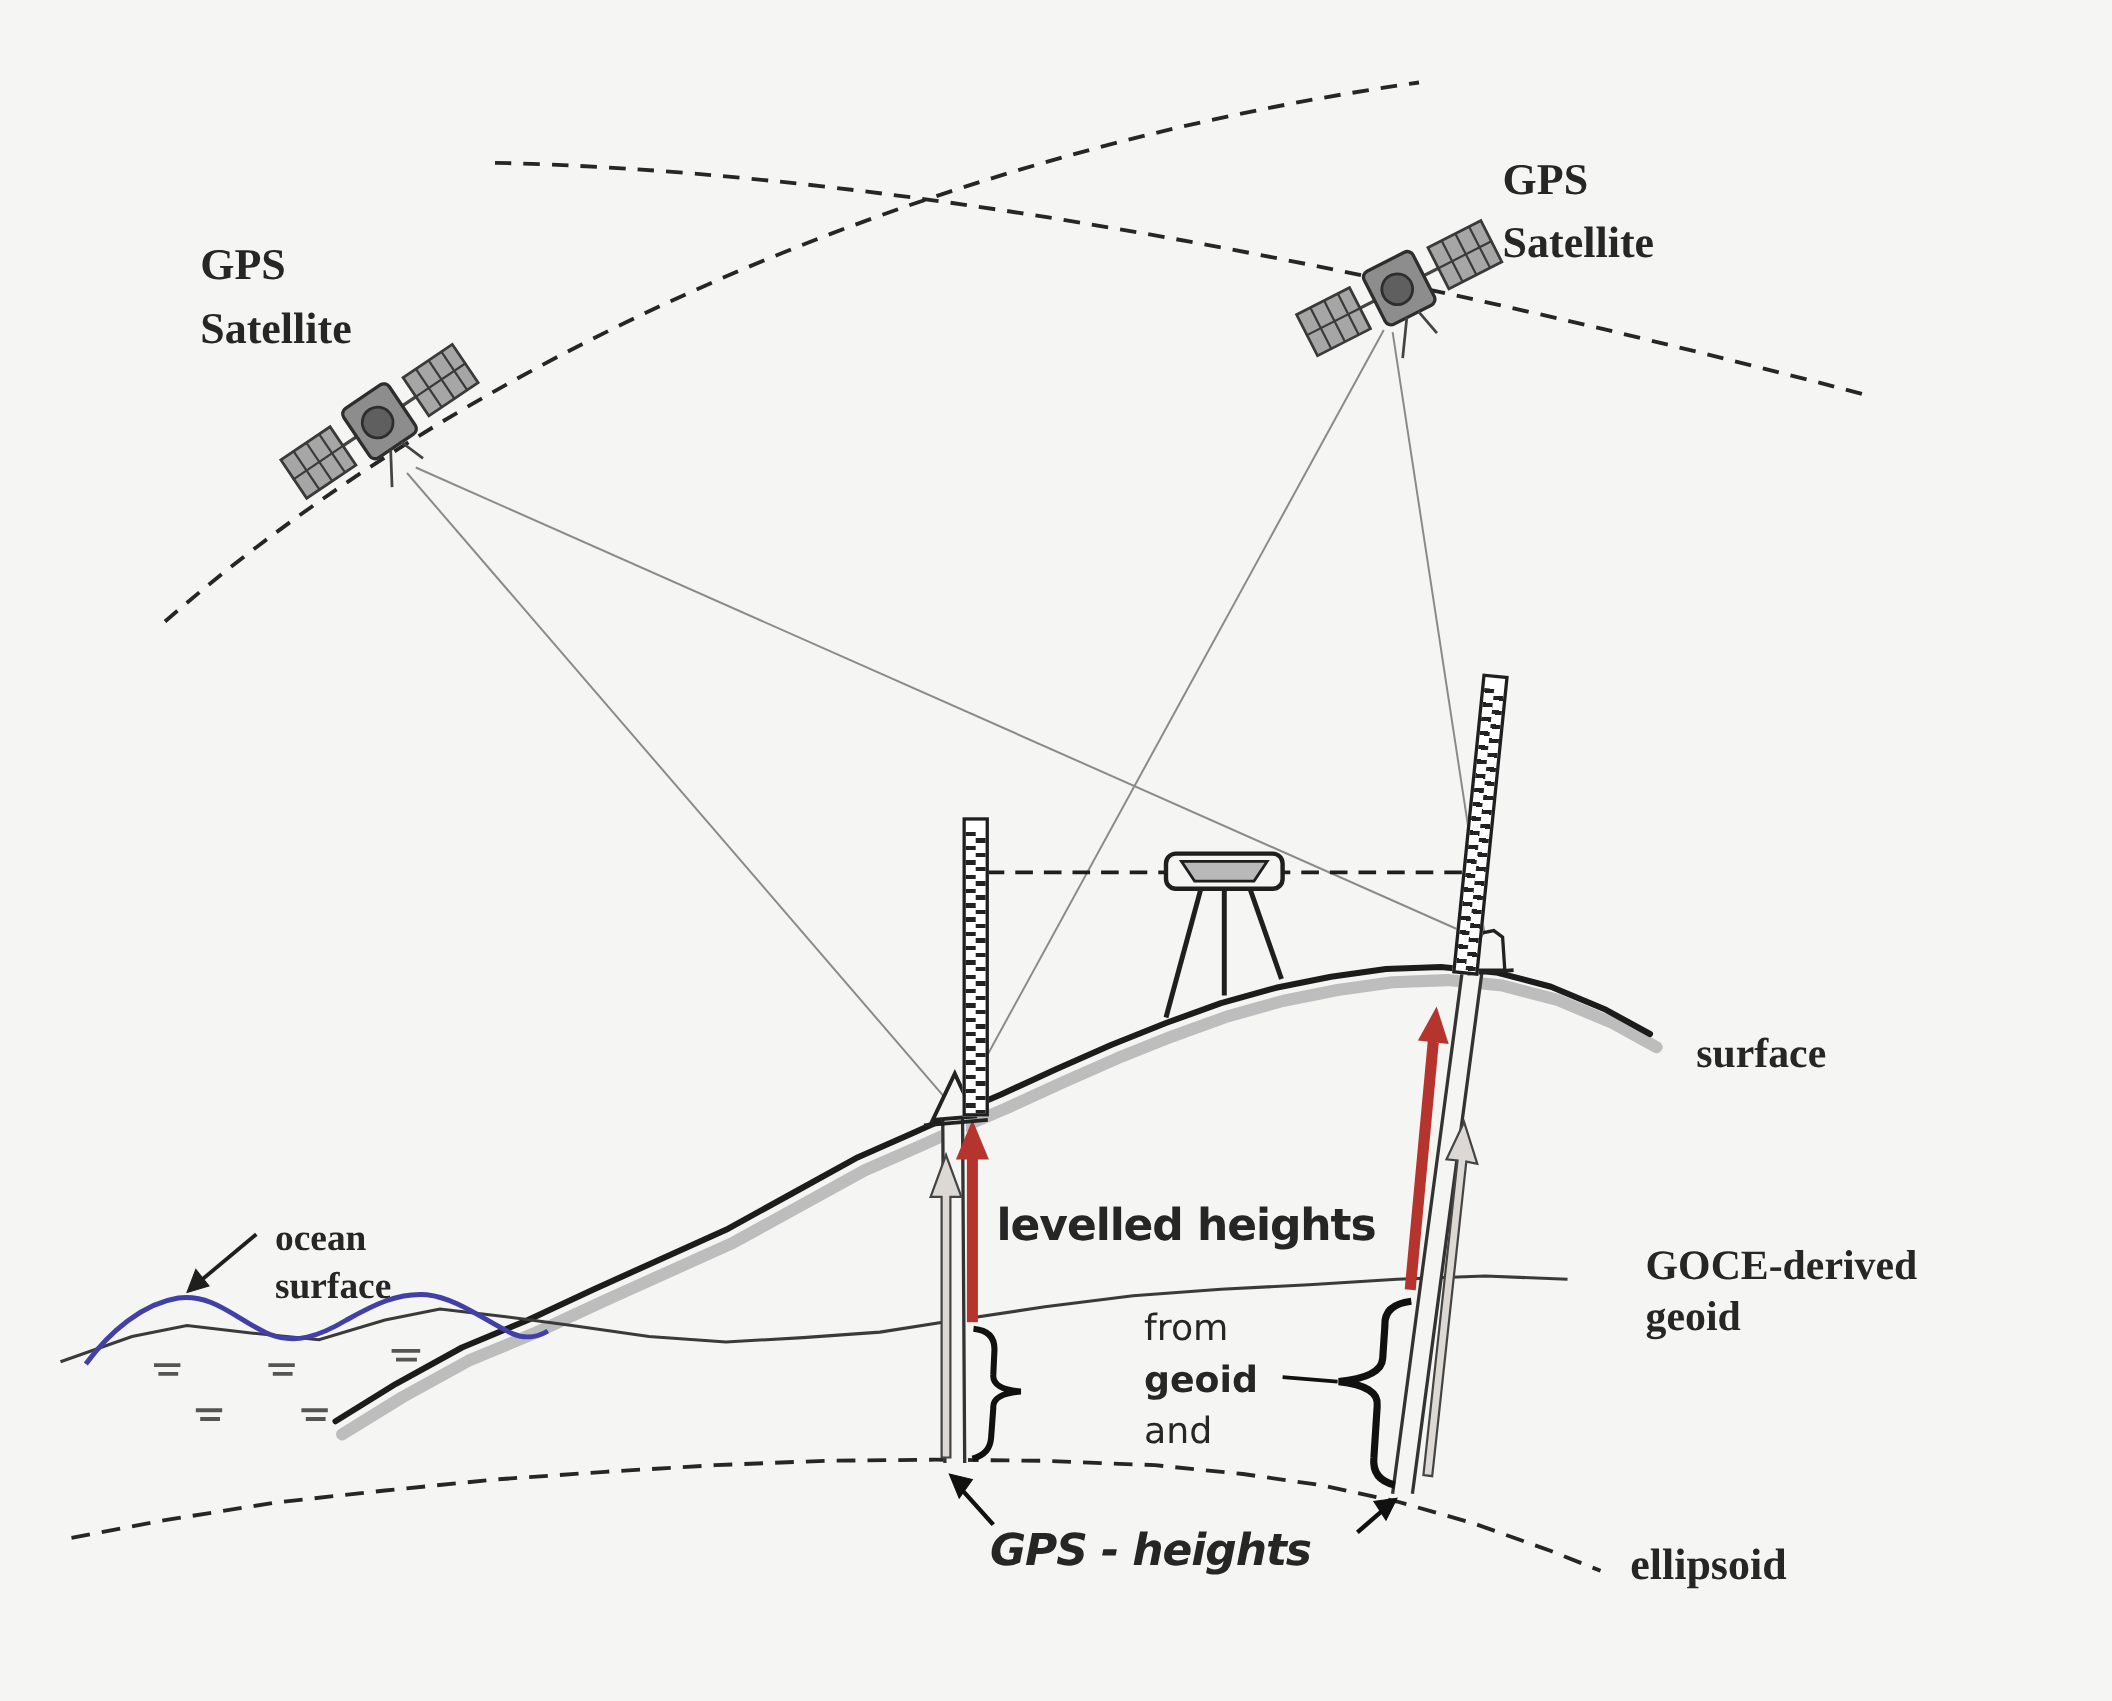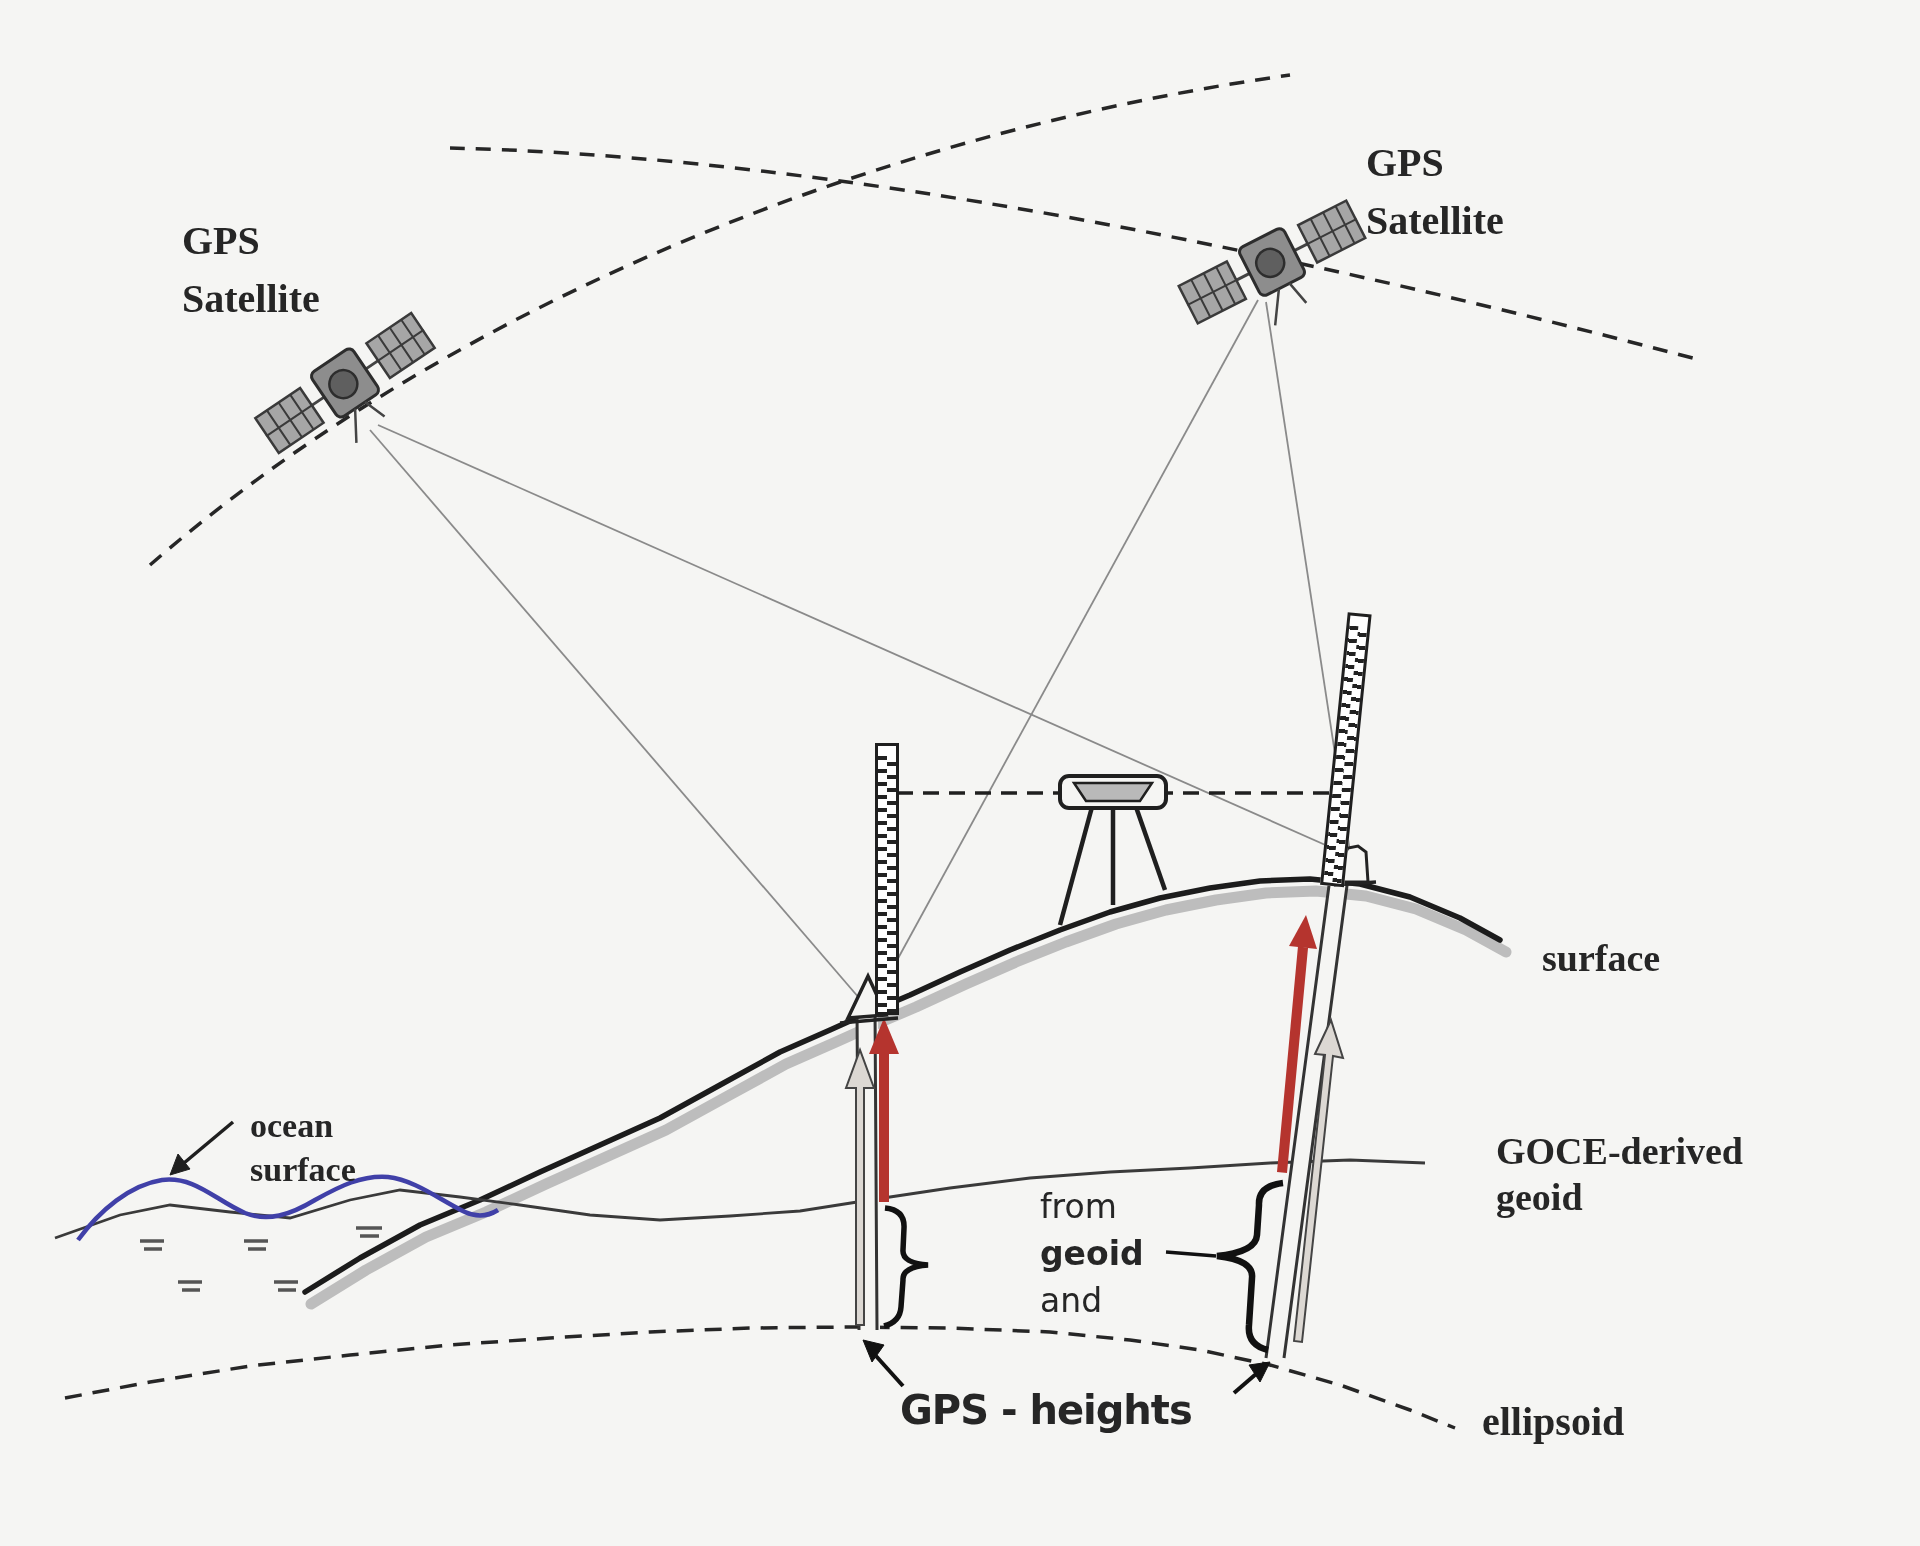--- a/index.html
+++ b/index.html
@@ -16,21 +16,21 @@
   .sans{font-family:"DejaVu Sans","Liberation Sans",sans-serif;}
   .bold{font-weight:bold;}
   .sat-label{font-size:40px;line-height:1.45;}
   .ocean-label{font-size:34px;line-height:1.28;}
   .surface-label{font-size:38px;}
   .goce-label{font-size:38px;line-height:1.22;margin-left:16px;}
   .ellipsoid-label{font-size:40px;}
   .levelled-label{font-size:40px;letter-spacing:-1px;}
   .fromgeoid-label{font-size:33px;line-height:1.0;margin-left:39px;}
   .fromgeoid-label .row{display:block;margin-bottom:14px;}
-  .gpsheights-label{font-size:40px;letter-spacing:-1px;}
+  .gpsheights-label{font-size:40px;letter-spacing:-1px;font-style:italic;}
   
   .staff{
     position:absolute;width:24px;background:#fff;
     border:3px solid #1f1f1f;box-sizing:border-box;
   }
   .staff::before{
     content:"";position:absolute;left:0;top:10px;bottom:0;width:9px;
     background:repeating-linear-gradient(180deg,#222 0 4px,transparent 4px 13px);
   }
   .staff::after{
@@ -183,20 +183,21 @@
 
 <div class="lbl serif surface-label" style="left:1542px;top:934px;">surface</div>
 
 <div class="lbl serif goce-label" style="left:1480px;top:1128px;">
   <span>GOCE-derived</span><br>
   <span>geoid</span>
 </div>
 
 <div class="lbl serif ellipsoid-label" style="left:1482px;top:1396px;">ellipsoid</div>
 
+<div class="lbl sans bold levelled-label" style="left:906px;top:1088px;">levelled heights</div>
 
 <div class="lbl sans fromgeoid-label" style="left:1001px;top:1190px;">
   <span class="row">from</span>
   <span class="row bold">geoid</span>
   <span class="row">and</span>
 </div>
 
 <div class="lbl sans bold gpsheights-label" style="left:900px;top:1384px;">GPS - heights</div>
 
 </div>

